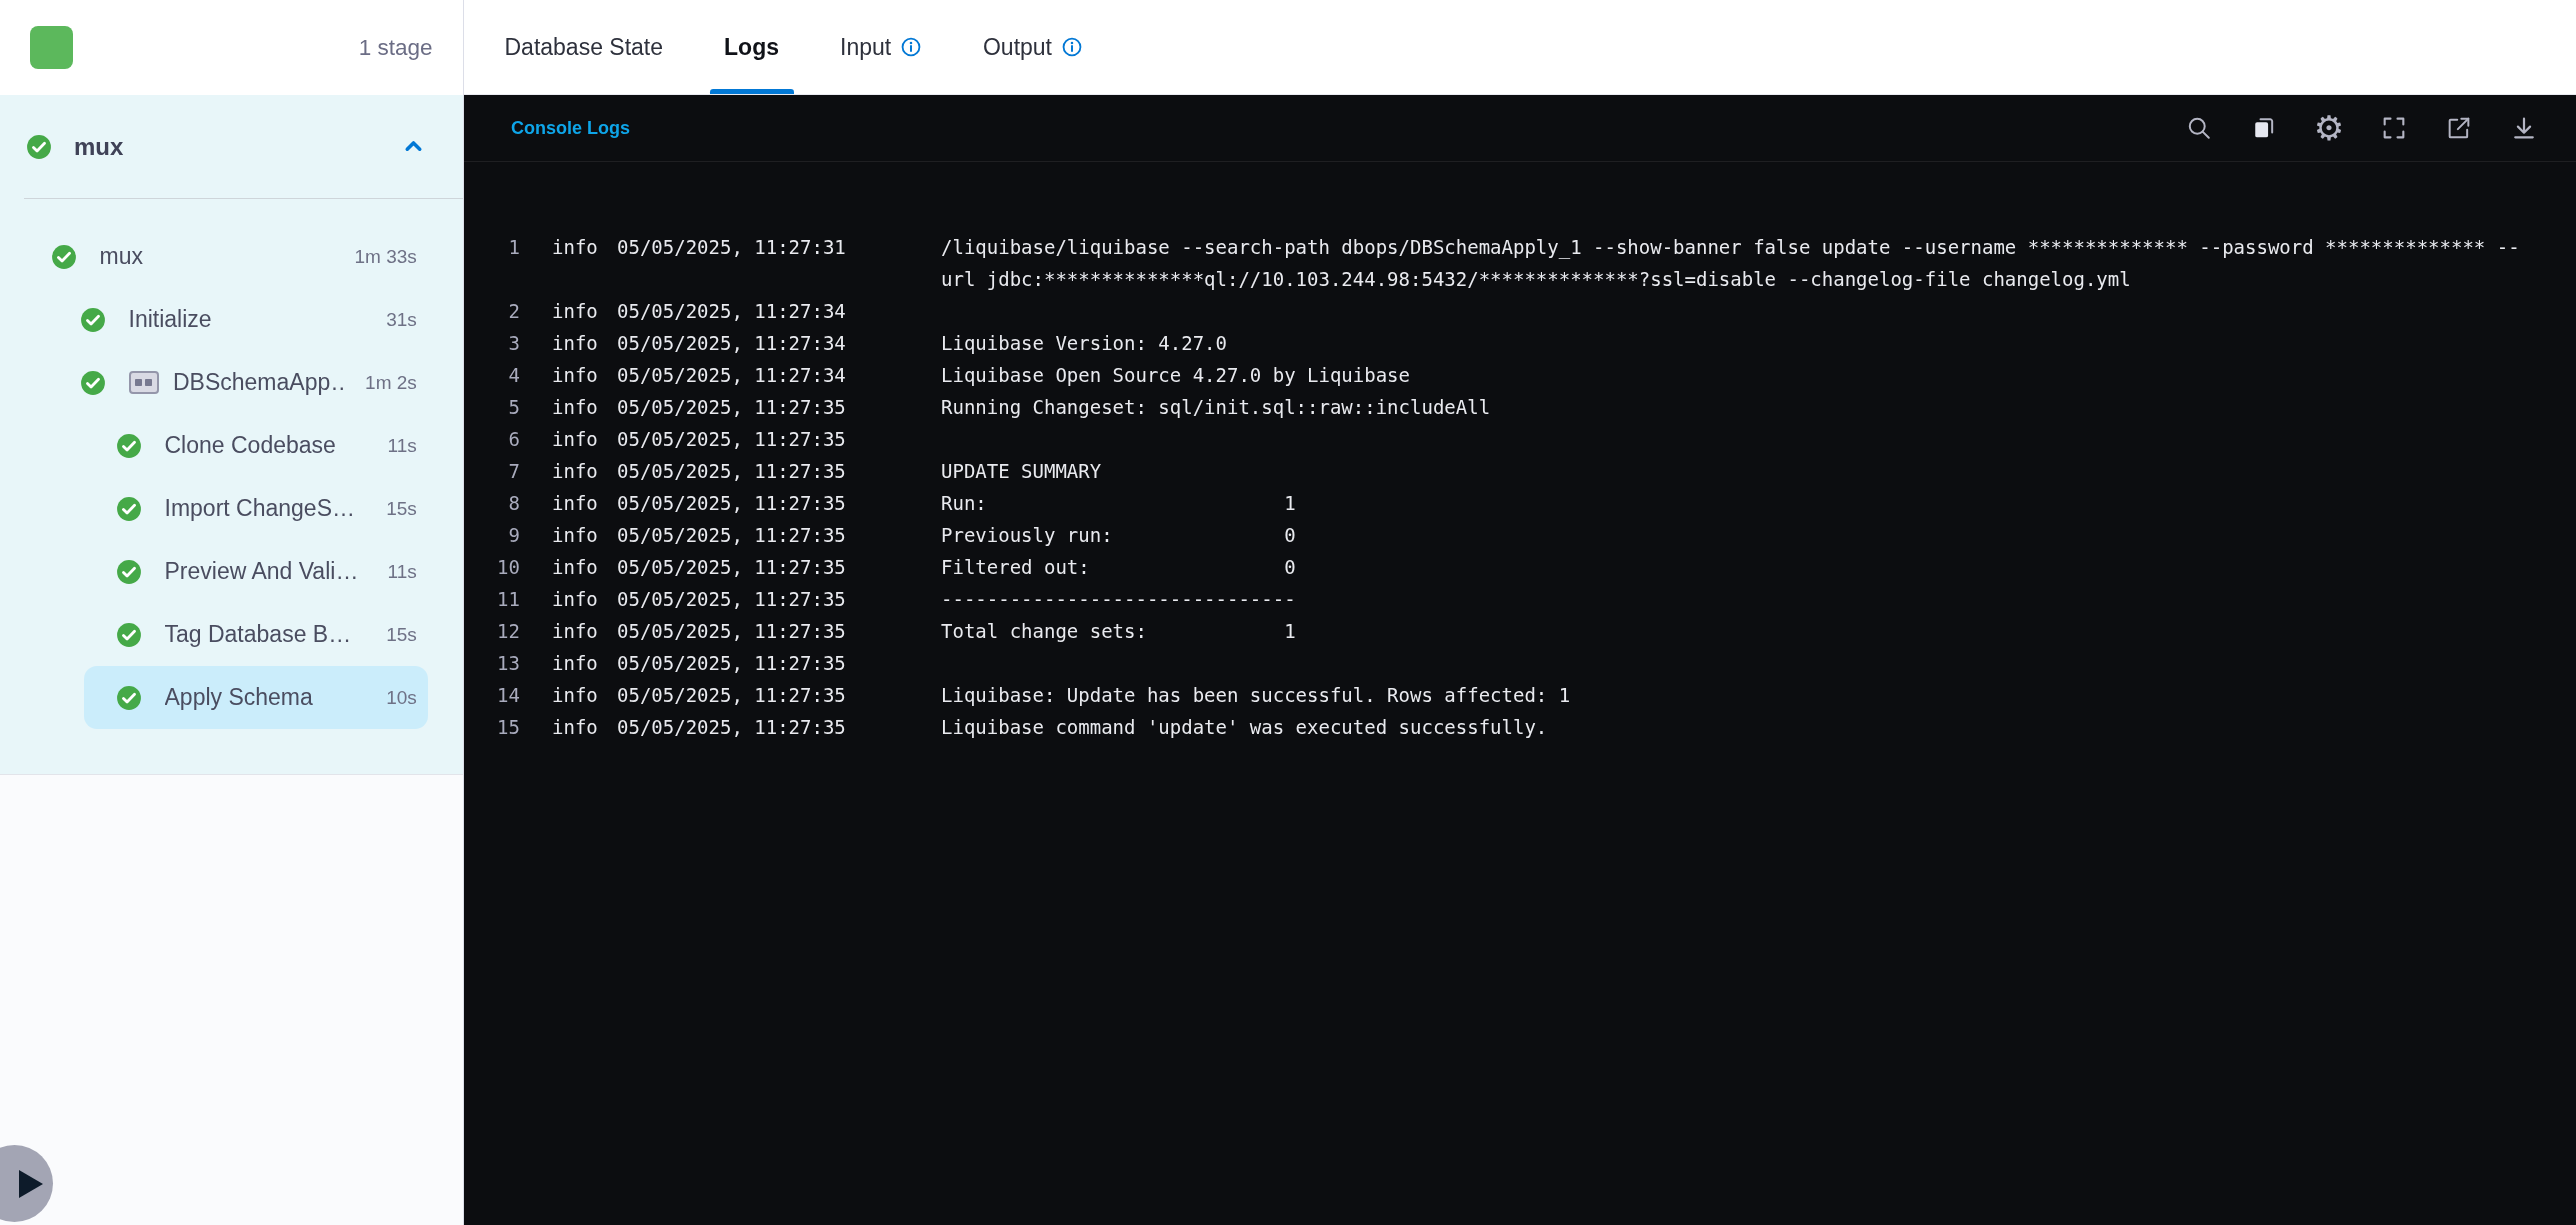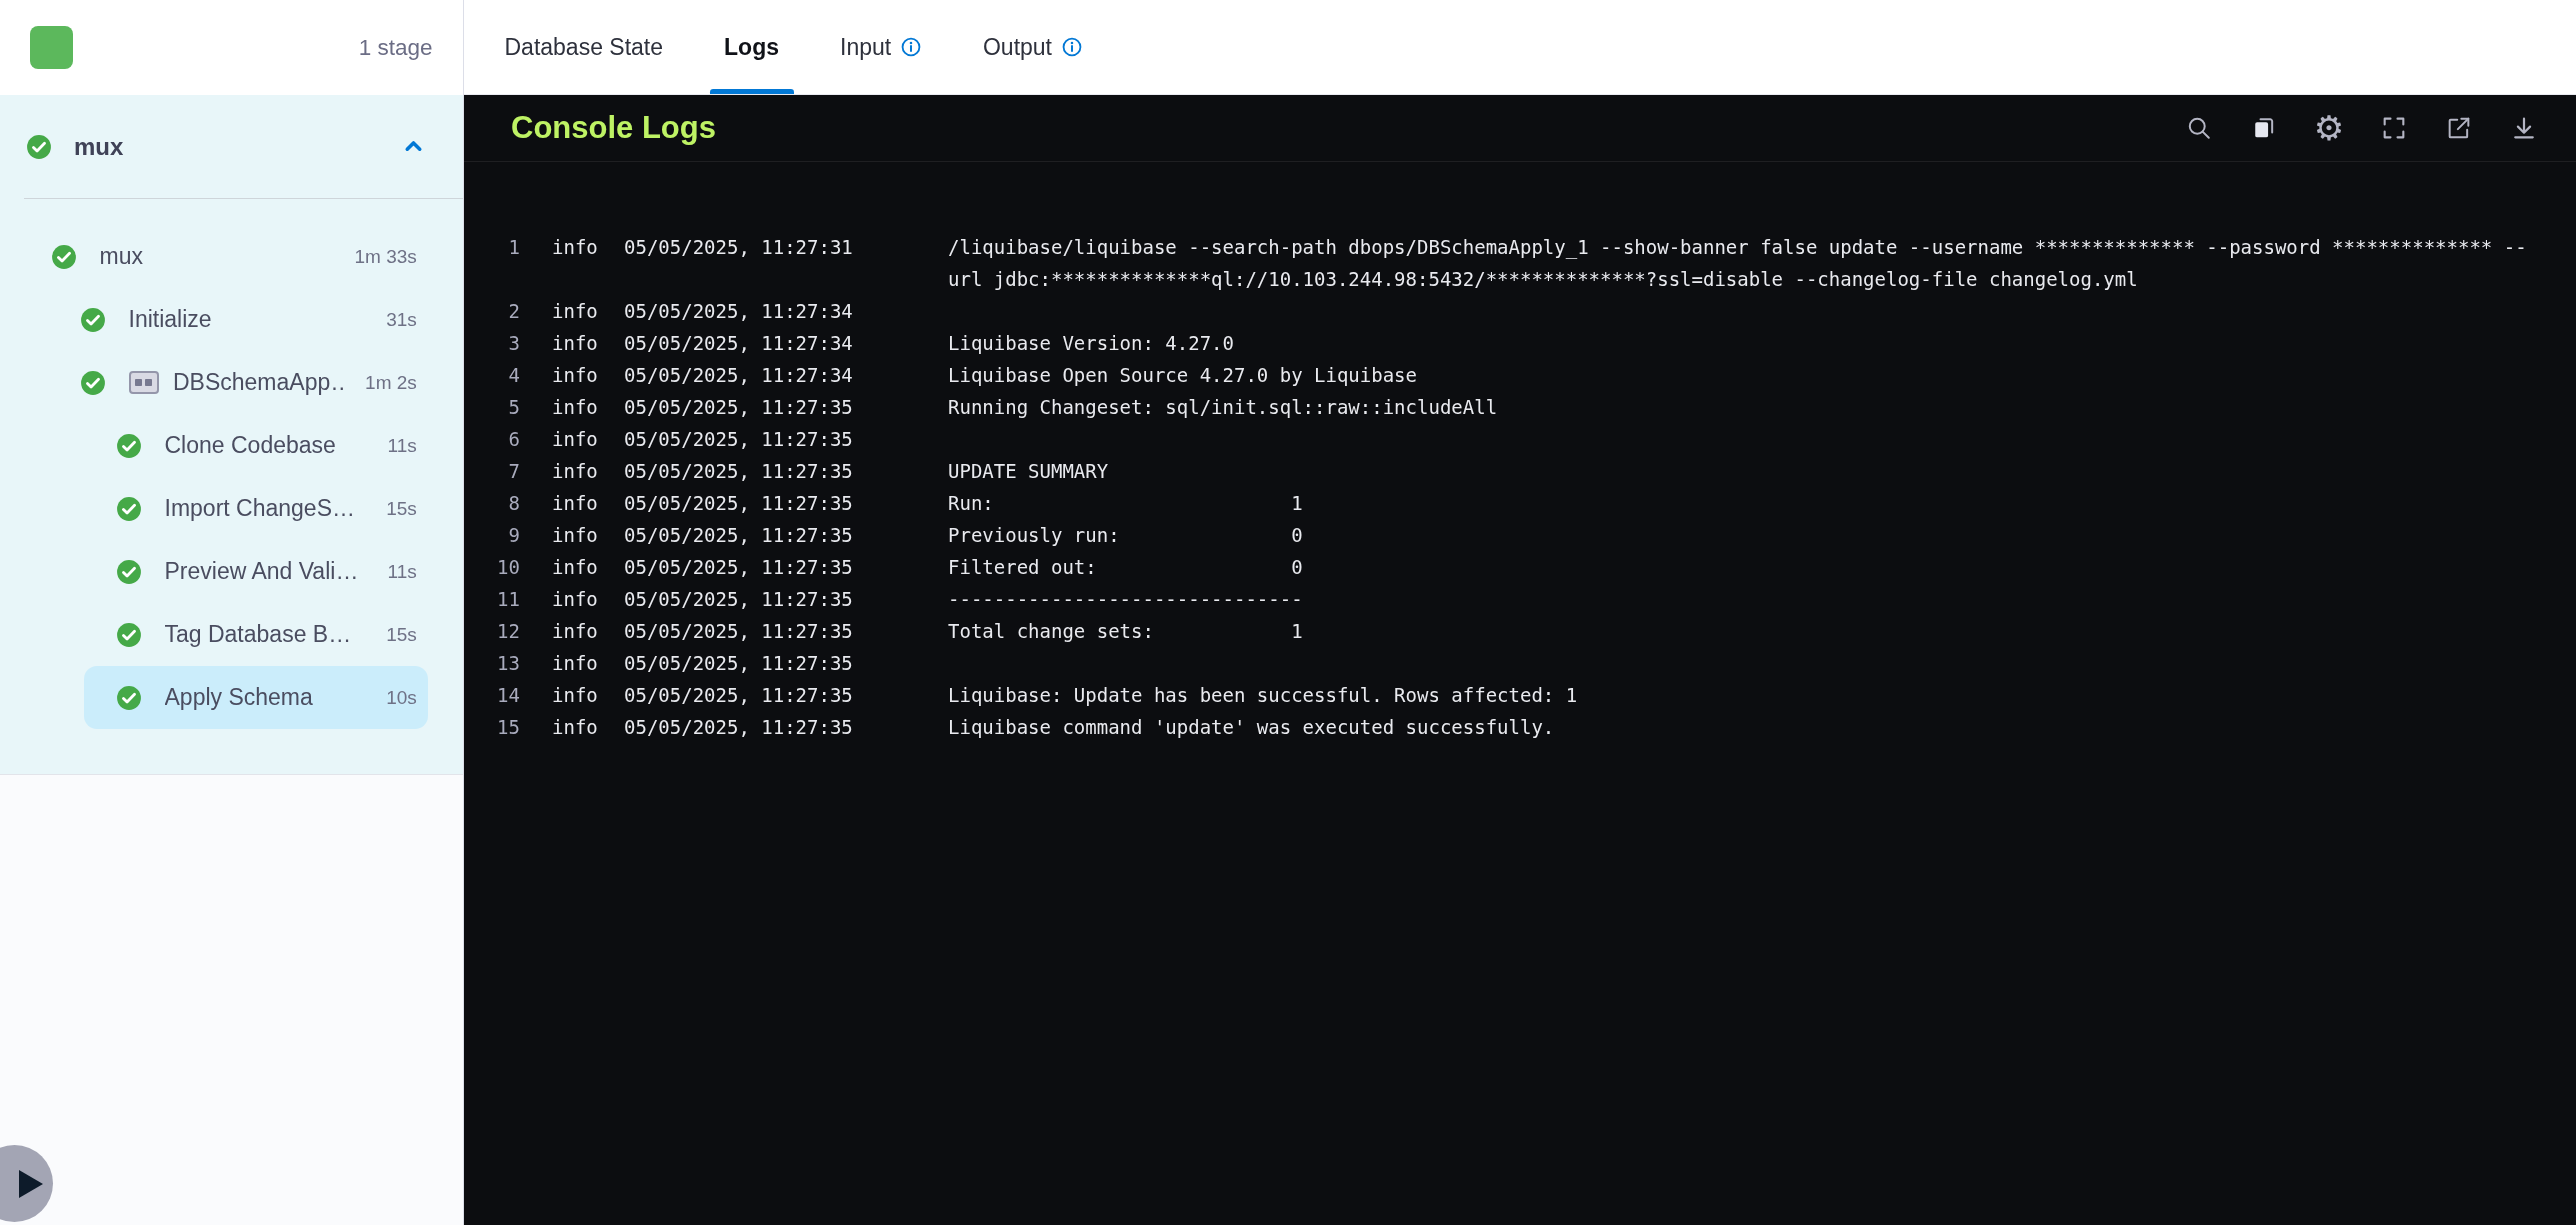--- a/index.html
+++ b/index.html
@@ -51,35 +51,35 @@
     padding:0 14.5px;cursor:pointer;font-size:23px;font-weight:500;color:#2e313c}
   .tab.active{font-weight:700;color:#101218}
   .tab-underline{position:absolute;left:0;right:0;bottom:0;height:4.8px;
     background:var(--accent);border-radius:3.2px 3.2px 0 0}
 
   .console{position:absolute;left:0;right:0;top:95px;bottom:0;
     background:var(--console-bg)}
   .console-header{height:67px;display:flex;align-items:center;
     justify-content:space-between;padding:0 37px 0 47px;
     border-bottom:0.8px solid rgba(255,255,255,.08)}
-  .console-title{font-size:31px;font-weight:700;color:#bef264}
+  .console-title{font-size:18px;font-weight:700;color:#0ea5e9}
   .console-toolbar{display:flex;align-items:center;gap:35px}
   .icon-btn{width:30px;height:30px;background:none;border:none;cursor:pointer;
     display:flex;align-items:center;justify-content:center;padding:0;color:#b4b5c4}
   .icon-btn svg{display:block}
   .gear-glyph{font-family:"DejaVu Sans",sans-serif;font-size:34px;line-height:1;
     color:#b4b5c4}
 
   .log-area{padding:69px 37px 32px 19px}
   .log-row{display:flex;align-items:flex-start;
     font-family:"DejaVu Sans Mono",monospace;font-size:19px;line-height:32px;
     color:#e9eaef}
   .ln{width:37px;text-align:right;color:#a9abbd;flex:none;cursor:pointer}
   .lvl{width:48px;margin-left:32px;flex:none}
-  .lt{width:234px;margin-left:24px;flex:none}
+  .lt{width:234px;margin-left:17px;flex:none}
   .lm{margin-left:90px;flex:none;max-width:138.5ch;min-height:32px;
     white-space:pre-wrap;word-break:break-all}
 
   
   .panel-handle{position:absolute;left:-24px;top:1145px;width:77px;height:77px;
     border-radius:50%;background:#a3a5b4;border:none;cursor:pointer;z-index:5;
     display:flex;align-items:center;justify-content:center;padding-left:32px}
   .panel-handle .tri{width:0;height:0;border-left:24px solid #0d1b2a;
     border-top:14.5px solid transparent;border-bottom:14.5px solid transparent}
 </style>

